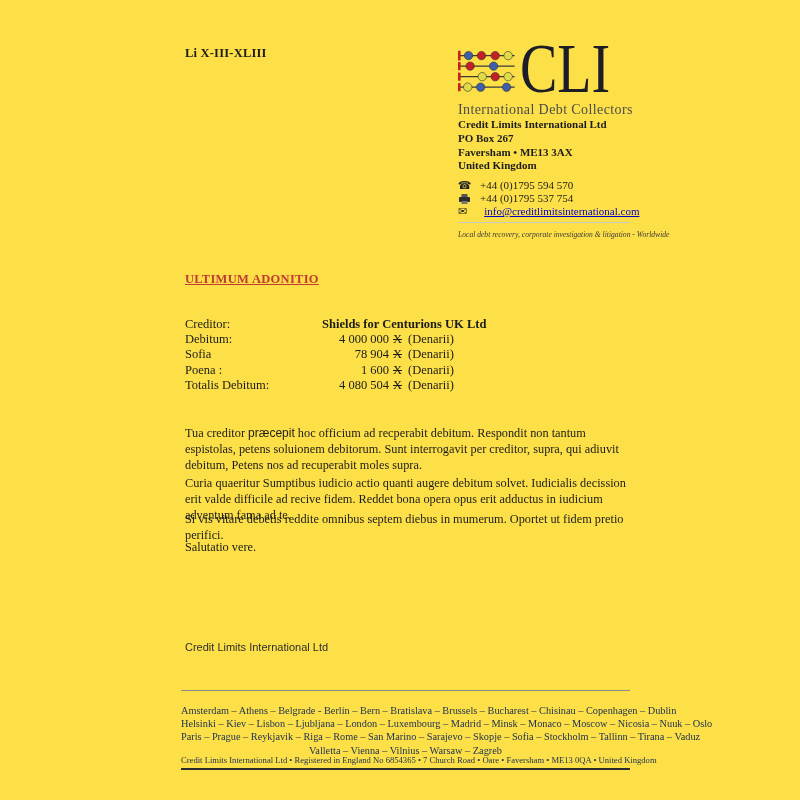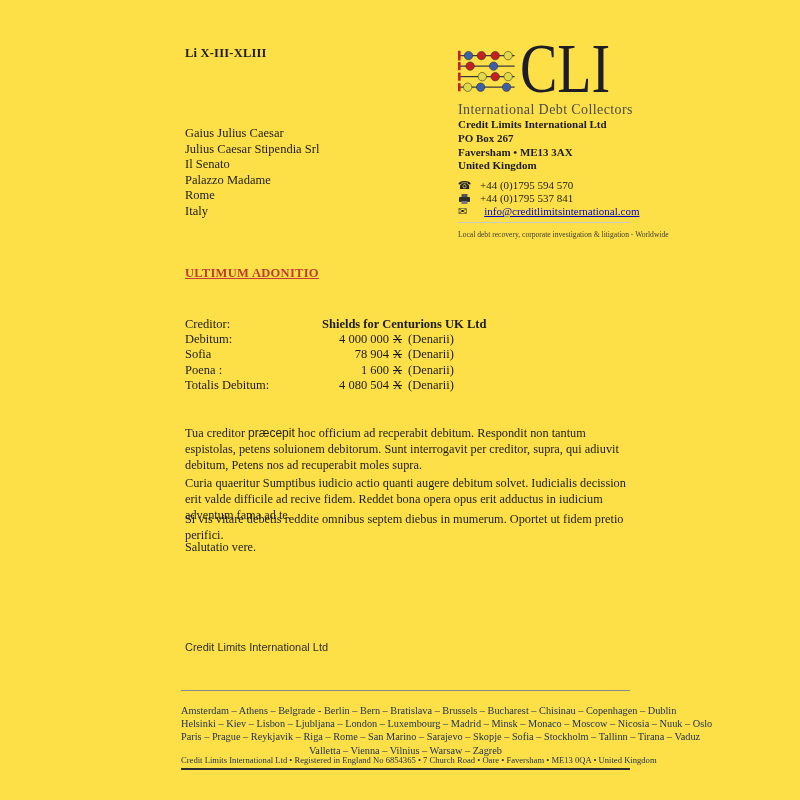--- a/index.html
+++ b/index.html
@@ -25,27 +25,27 @@
   .logo-sub { margin-top: 5px; font-size: 14px; color: #4c4c4c; letter-spacing: .4px; white-space: nowrap; }
 
   
   .sender { position: absolute; left: 458px; top: 118px; width: 175px; font-size: 11px; line-height: 13.8px; }
   .sender .bold-line { font-weight: 700; }
   .contact { margin-top: 6px; }
   .contact-row { display: flex; align-items: center; gap: 9px; line-height: 13px; font-size: 11px; }
   .contact-icon { width: 13px; display: inline-flex; justify-content: center; font-size: 11px; color: #222; }
   .email-link { color: var(--link-blue); text-decoration: underline; padding-left: 8px; }
   .sender-sep { margin-top: 4px; border-top: 1px solid #c9c9c9; width: 172px; }
-  .tagline { margin-top: 5px; font-size: 7.6px; color: #3a3a3a; white-space: nowrap; }
+  .tagline { margin-top: 5px; font-size: 7.6px; font-style: italic; color: #3a3a3a; white-space: nowrap; }
 
   
   .recipient { position: absolute; left: 185px; top: 126px; font-size: 12.5px; line-height: 15.6px; }
 
   
-  .subject { position: absolute; left: 185px; top: 266px; font-size: 12.5px; font-weight: 700;
+  .subject { position: absolute; left: 185px; top: 272px; font-size: 12.5px; font-weight: 700;
              color: var(--accent-red); text-decoration: underline; letter-spacing: .3px; }
 
   
   .acct { position: absolute; left: 185px; top: 317px; font-size: 12.5px; line-height: 15.2px; width: 330px; }
   .acct-row { display: flex; }
   .acct-label { width: 137px; flex: 0 0 137px; }
   .acct-creditor { font-weight: 700; }
   .acct-amount { width: 67px; flex: 0 0 67px; text-align: right; }
   .acct-cur { margin-left: 4px; }
   .denarius { text-decoration: line-through; }
@@ -125,39 +125,31 @@
         <span>+44 (0)1795 594 570</span>
       </div>
       <div class="contact-row">
         <span class="contact-icon">
           <svg width="11" height="10" viewBox="0 0 11 10">
             <rect x="0" y="3" width="11" height="5" rx="1" fill="#2e2e2e"></rect>
             <rect x="2.5" y="0" width="6" height="3" fill="#555"></rect>
             <rect x="2.5" y="7" width="6" height="3" fill="#777"></rect>
           </svg>
         </span>
-        <span>+44 (0)1795 537 841</span>
+        <span>+44 (0)1795 537 754</span>
       </div>
       <div class="contact-row">
         <span class="contact-icon">✉</span>
         <span class="email-link">info@creditlimitsinternational.com</span>
       </div>
     </div>
     <div class="sender-sep"></div>
     <div class="tagline">Local debt recovery, corporate investigation &amp; litigation - Worldwide</div>
   </div>
 
-  <div class="recipient">
-    <div>Gaius Julius Caesar</div>
-    <div>Julius Caesar Stipendia Srl</div>
-    <div>Il Senato</div>
-    <div>Palazzo Madame</div>
-    <div>Rome</div>
-    <div>Italy</div>
-  </div>
 
   <div class="subject">ULTIMUM ADONITIO</div>
 
   <div class="acct">
     <div class="acct-row">
       <span class="acct-label">Creditor:</span>
       <span class="acct-creditor">Shields for Centurions UK Ltd</span>
     </div>
     <div class="acct-row">
       <span class="acct-label">Debitum:</span>

